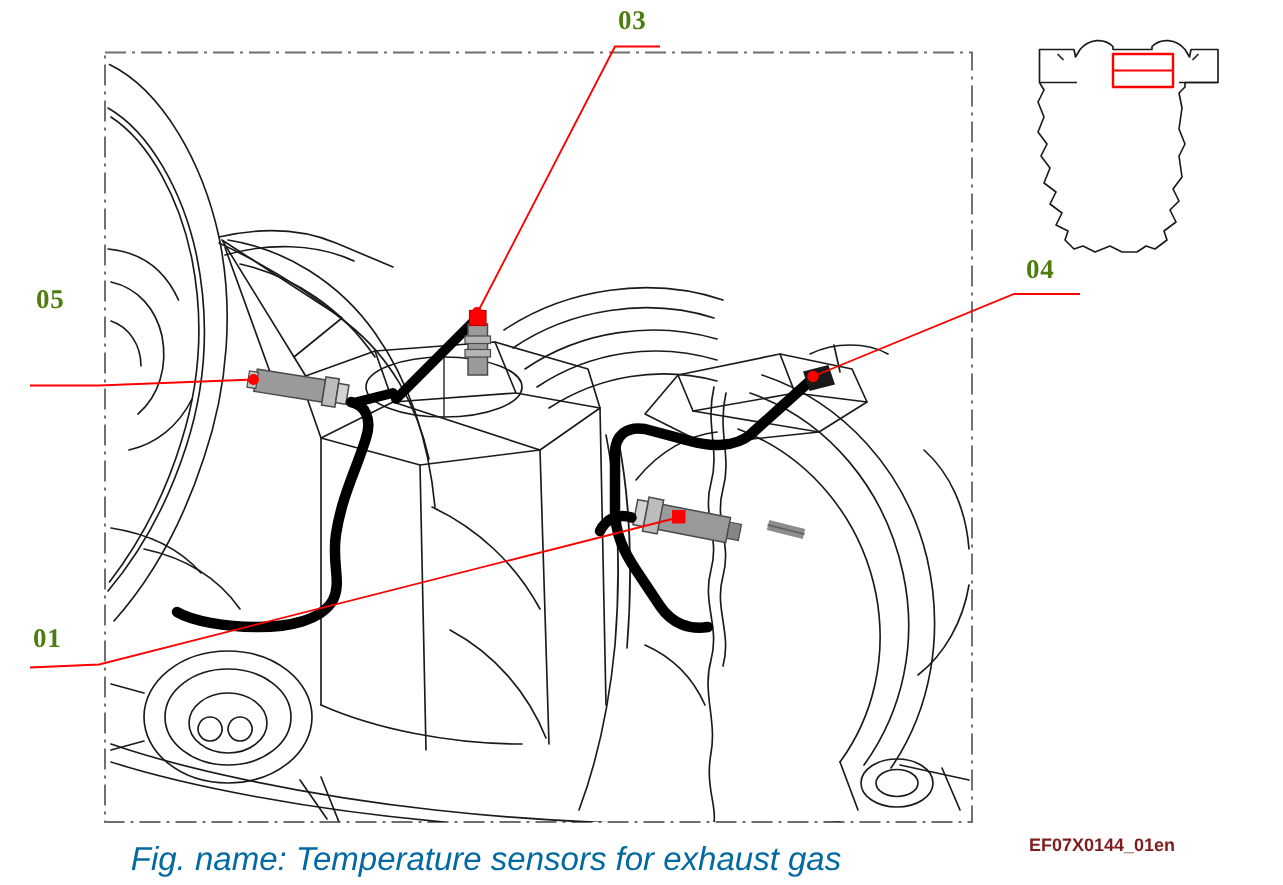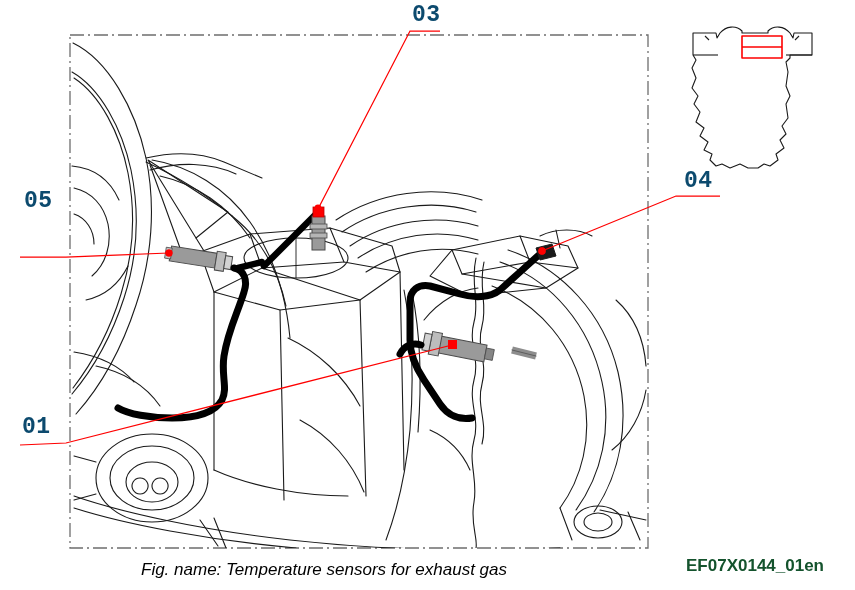--- a/index.html
+++ b/index.html
@@ -20,55 +20,55 @@
   }
   #figure-svg {
     position: absolute;
     left: 0;
     top: 0;
     width: 855px;
     height: 590px;
   }
   .callout {
     position: absolute;
-    color: #0c4a6e;
-    font-family: Liberation Mono, monospace;
-    font-size: 23px;
+    color: #4d7c0f;
+    font-family: Liberation Serif, serif;
+    font-size: 18px;
     font-weight: 700;
     letter-spacing: 0.5px;
     line-height: 1;
     white-space: nowrap;
     user-select: none;
   }
   #callout-01 { left: 22px; top: 416px; }
   #callout-02 { left: 684px; top: 170px; }
   #callout-03 { left: 412px; top: 4px; }
   #callout-04 { left: 24px; top: 190px; }
 
   #fig-caption {
     position: absolute;
     left: 0;
     top: 560px;
     width: 648px;
     text-align: center;
     font-family: "Liberation Sans", sans-serif;
     font-style: italic;
-    font-size: 17px;
+    font-size: 22px;
     font-weight: 500;
-    color: #000000;
+    color: #0369a1;
     white-space: nowrap;
   }
   #doc-ref {
     position: absolute;
     left: 686px;
     top: 556px;
     font-family: "Liberation Sans", sans-serif;
-    font-size: 17px;
+    font-size: 12px;
     font-weight: 700;
-    color: #14532d;
+    color: #7f1d1d;
     white-space: nowrap;
   }
 </style>
 </head>
 <body>
 
 <div id="page">
 
   <svg id="figure-svg" viewBox="0 0 855 590" xmlns="http://www.w3.org/2000/svg">
 

